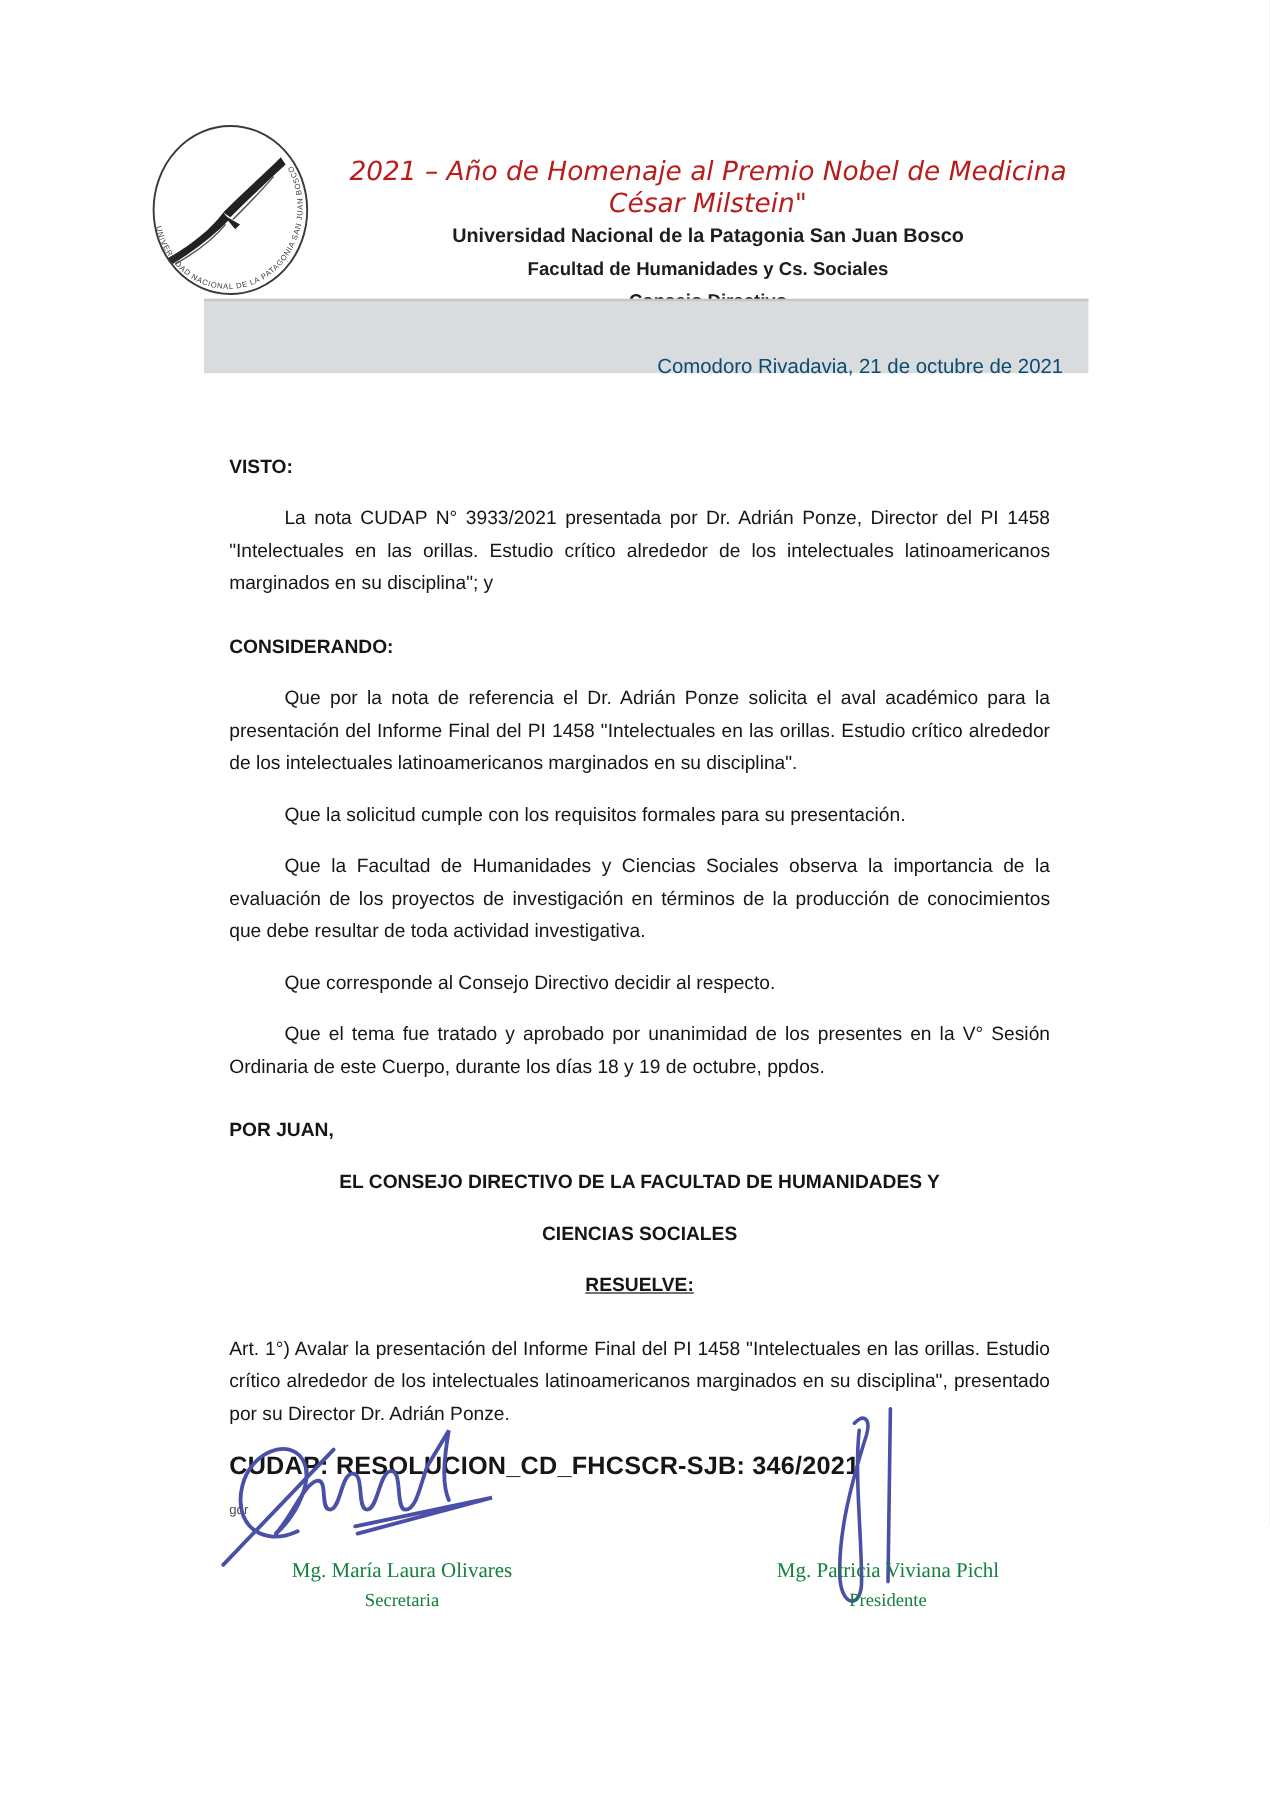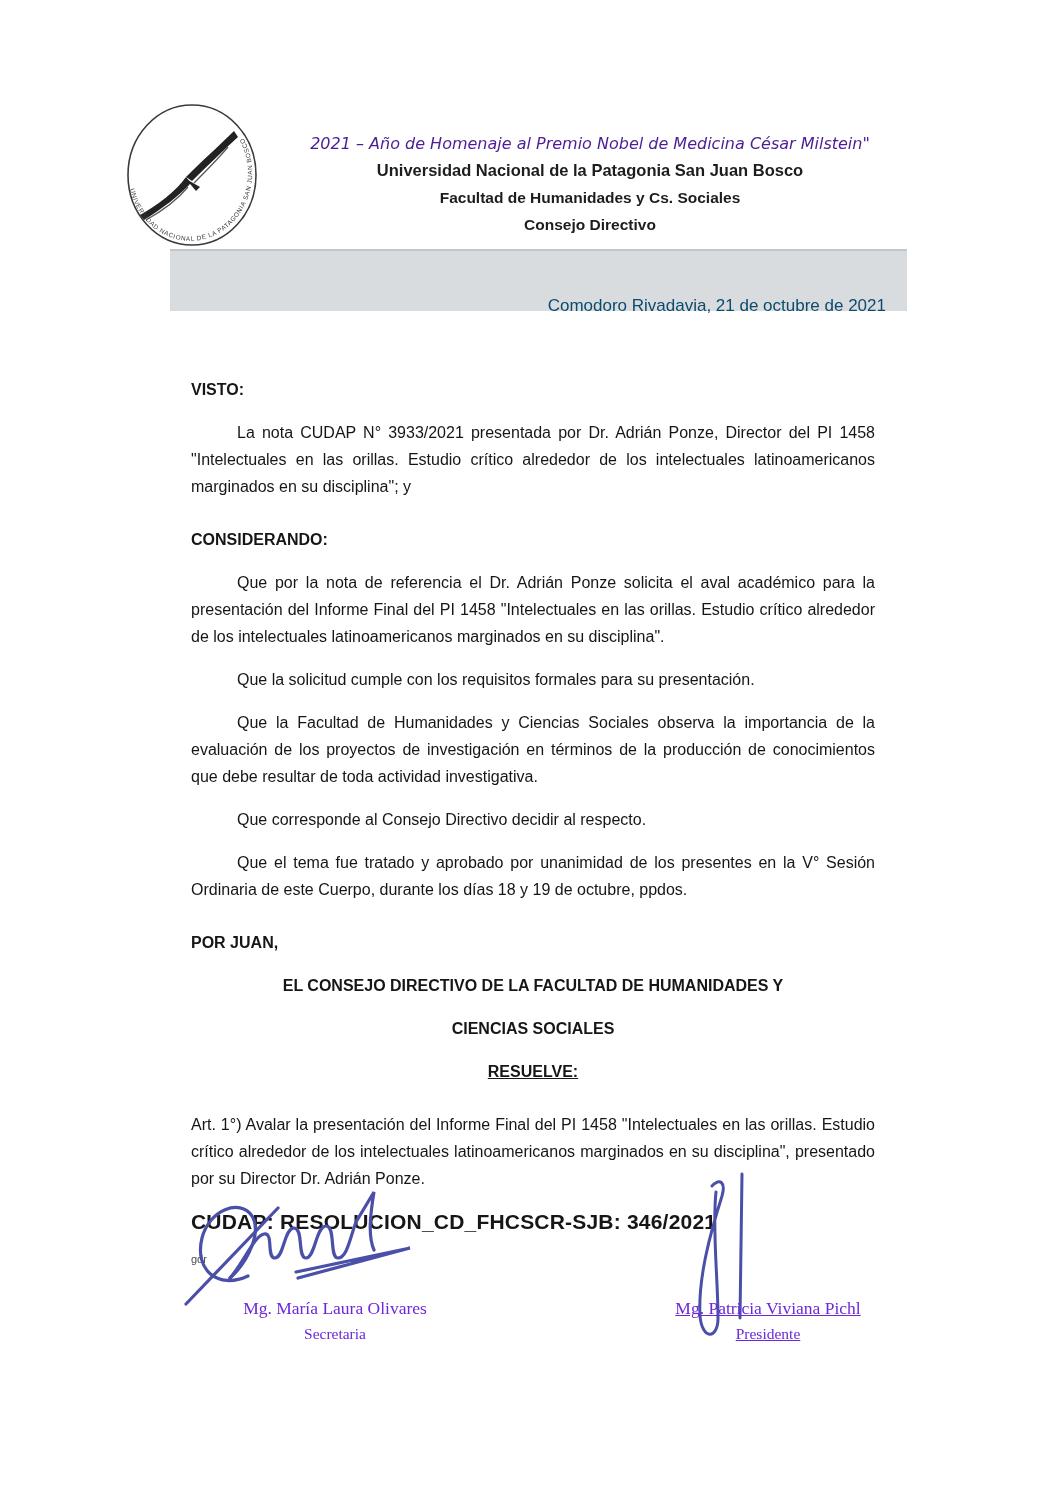--- a/index.html
+++ b/index.html
@@ -13,21 +13,21 @@
     overflow:hidden;
   }
   
   .logo{position:absolute;left:120px;top:101px;width:148px;height:152px;}
   .header-text{
     position:absolute;left:280px;top:130px;width:620px;
     text-align:center;line-height:27px;
   }
   .motto{
     font-family:"DejaVu Sans", sans-serif;
-    font-style:italic;font-size:16px;color:#4c1d95;
+    font-style:italic;font-size:22px;color:#b91c1c;
   }
   .hline{font-size:16.5px;font-weight:600;color:#1d1d1d;}
   .hline.small{font-size:15.5px;}
   
   .redaction-bar{
     position:absolute;left:170px;top:249px;width:737px;height:60px;
     background:#d9dcdf;border-top:2px solid #c3c7ca;
   }
   
   .dateline{
@@ -46,21 +46,21 @@
   .center{text-align:center;text-indent:0;}
   .bold{font-weight:700;}
   .underline{text-decoration:underline;}
   .cudap{margin-top:28px;font-weight:700;font-size:21px;letter-spacing:.2px;}
   .initials{font-size:11px;color:#4d4d4d;line-height:16px;}
   
   .sig-svg{position:absolute;}
   .sig-label{
     position:absolute;text-align:center;
     font-family:"Liberation Serif", serif;
-    font-size:17.5px;color:#6d28d9;line-height:25px;
+    font-size:17.5px;color:#15803d;line-height:25px;
   }
   .sig-label .title{font-size:15.5px;}
   .logo-ring-text{font-family:"Liberation Sans", sans-serif;}
 </style>
 </head>
 <body>
 
 <div class="page">
 
   <div class="logo">
@@ -130,18 +130,18 @@
       <path d="M52,18 C60,10 66,14 62,28 C50,66 38,110 40,148 C42,172 58,172 58,150 C58,110 52,60 56,24"></path>
       <path d="M82,6 L80,150"></path>
     </g>
   </svg>
 
   <div class="sig-label" style="left:200px;top:1296px;width:270px;">
     <div>Mg. María Laura Olivares</div>
     <div class="title">Secretaria</div>
   </div>
 
-  <div class="sig-label" style="left:633px;top:1296px;width:270px;text-decoration:underline;">
+  <div class="sig-label" style="left:605px;top:1296px;width:270px;">
     <div>Mg. Patricia Viviana Pichl</div>
     <div class="title">Presidente</div>
   </div>
 
 </div>
 
 </body></html>

